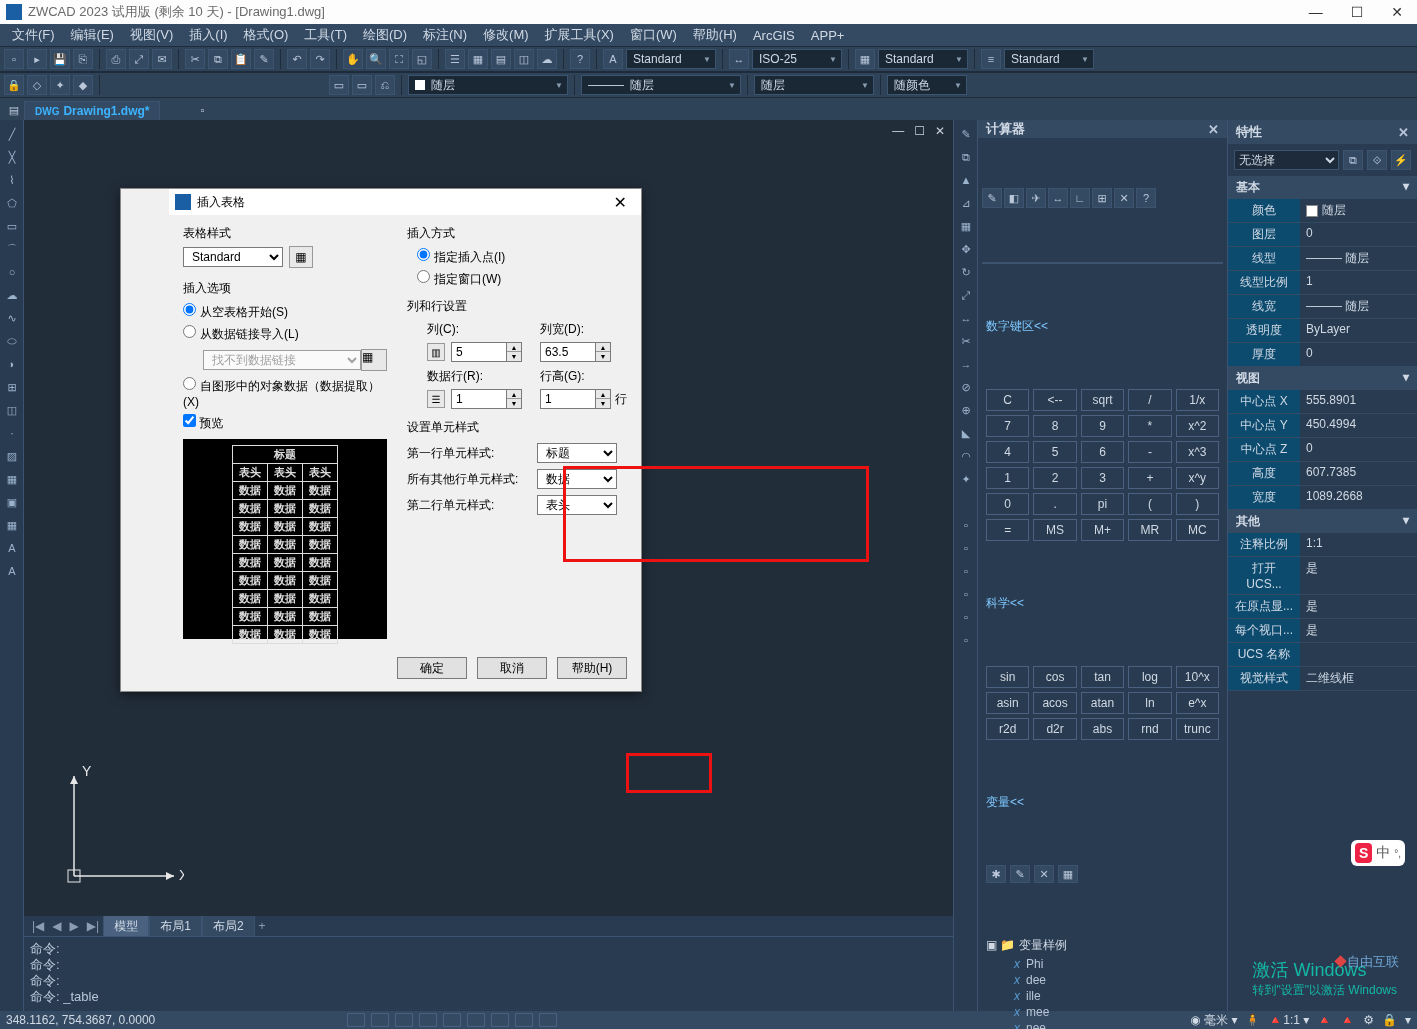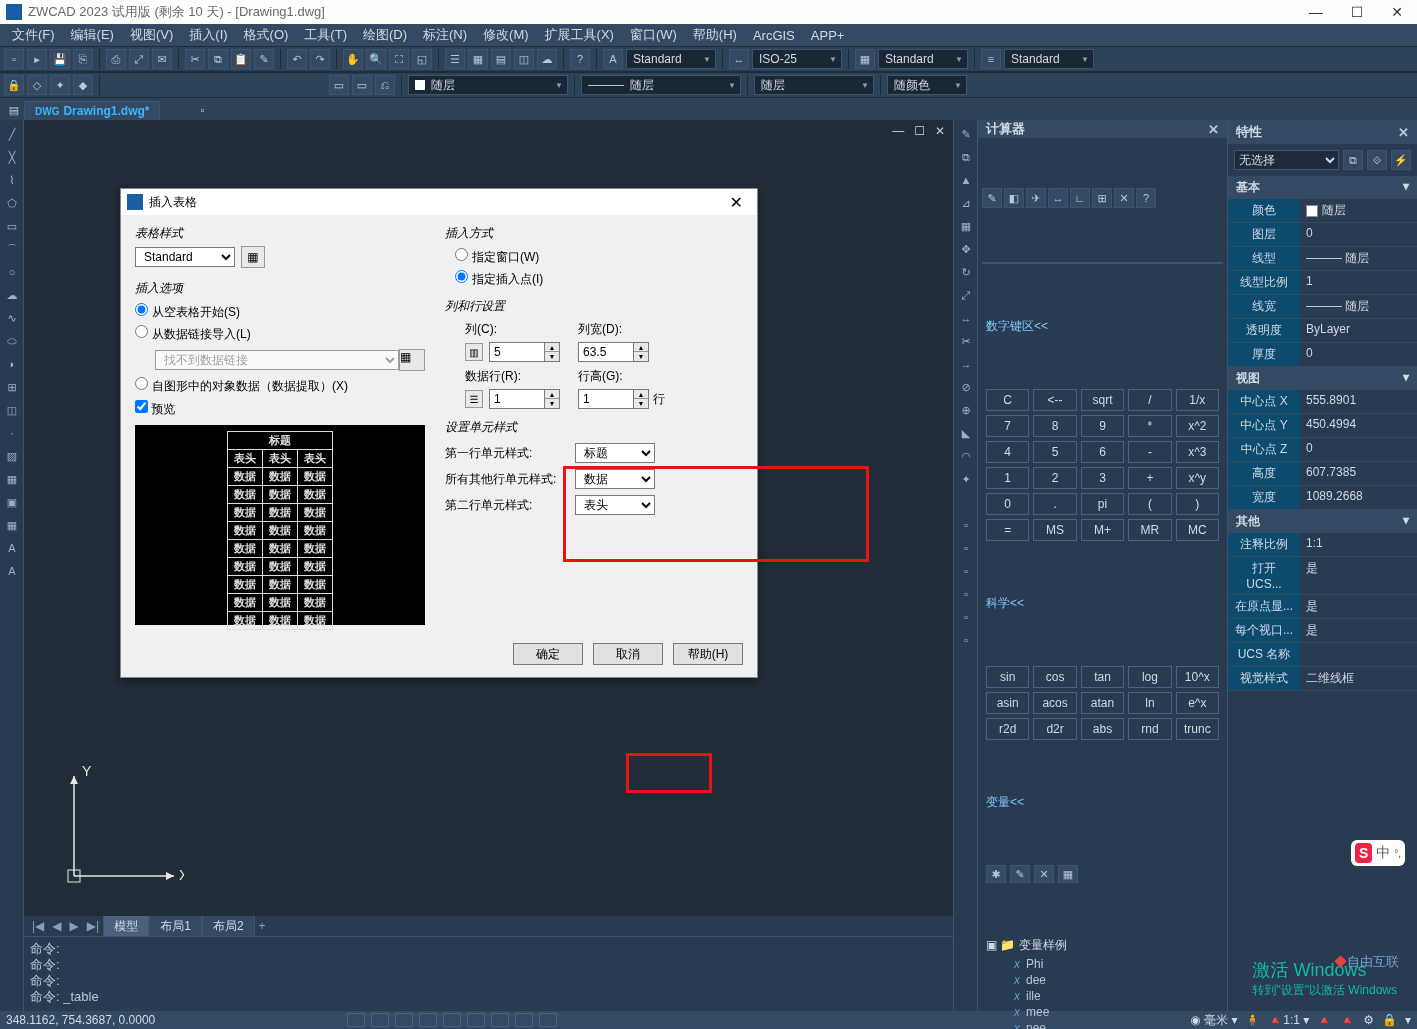--- a/index.html
+++ b/index.html
@@ -75,28 +75,28 @@
 .prop-row .plabel { width:72px; padding:3px 6px; background:#0c4a6e;text-align:center; }
 .prop-row .pval { flex:1; padding:3px 6px; }
 .col-swatch { display:inline-block; width:12px; height:12px; background:#fff; border:1px solid #888; vertical-align:middle; margin-right:4px; }
 
 
 .statusbar { height:18px; background:#344a63; display:flex; align-items:center; padding:0 6px; font-size:12px; gap:6px; }
 .statusbar .sb-right { margin-left:auto; display:flex; gap:8px; align-items:center; }
 .statusbar .sb-btn { width:18px;height:14px;border:1px solid #4a6280; }
 
 
-.dlg { position:absolute; left:120px; top:188px; width:638px; background:#f0f0f0; border:1px solid #888; box-shadow:0 3px 10px rgba(0,0,0,.5); color:#000; font-size:12px; }
+.dlg { position:absolute; left:120px; top:188px; width:522px; background:#f0f0f0; border:1px solid #888; box-shadow:0 3px 10px rgba(0,0,0,.5); color:#000; font-size:12px;padding-left:48px; }
 .dlg-title { height:26px; background:#fff; display:flex; align-items:center; padding:0 6px; }
 .dlg-title .dicon { width:16px;height:16px;background:#1a5fa4;margin-right:6px; }
 .dlg-title .dclose { margin-left:auto; font-size:16px; padding:0 8px; font-family:Arial; }
 .dlg-body { padding:10px 14px; display:flex; gap:20px; }
 .dlg-left { width:290px; }
 .dlg-right { flex:1; }
-.grp-label { margin-bottom:4px;font-style:italic; }
+.grp-label { margin-bottom:4px; }
 .dlg select,.dlg input[type=text] { border:1px solid #7a7a7a; background:#fff; height:20px; font-size:12px; padding:0 4px; }
 .style-row { display:flex; gap:6px; align-items:center; margin-bottom:12px; }
 .style-row select { width:100px; }
 .style-row .sbtn { width:24px;height:22px;border:1px solid #999;background:#e8e8e8;display:flex;align-items:center;justify-content:center; }
 .radio-row { padding:2px 0; }
 .radio-row label { margin-left:4px; }
 .datalink-row { display:flex; margin:4px 0 4px 20px; align-items:center; }
 .datalink-row select { flex:1; }
 .datalink-row .sbtn { width:26px;height:22px;border:1px solid #999;background:#e8e8e8; }
 .chk-row { padding:3px 0; }
@@ -642,22 +642,22 @@
                 <td>数据</td>
                 <td>数据</td>
                 <td>数据</td>
               </tr>
             </tbody>
           </table>
       </div>
     </div>
     <div class="dlg-right">
       <div class="grp-label">插入方式</div>
+      <div class="radio-row" style="margin-left:10px"><input type="radio" checked="" style=""><label>指定插入点(I)</label></div>
       <div class="radio-row" style="margin-left:10px"><input type="radio" style=""><label>指定窗口(W)</label></div>
-      <div class="radio-row" style="margin-left:10px"><input type="radio" checked="" style=""><label>指定插入点(I)</label></div>
       <div class="grp-label" style="margin-top:8px">列和行设置</div>
       <div class="clr-row">
         <div class="clr-col">
           <span>列(C):</span>
           <div style="display:flex;align-items:center">
               <span class="col-icon">▥</span>
             <div class="spin-wrap">
                 <input type="text" value="5" style="">
                 <div class="spbtns">
                   <span>▲</span>

